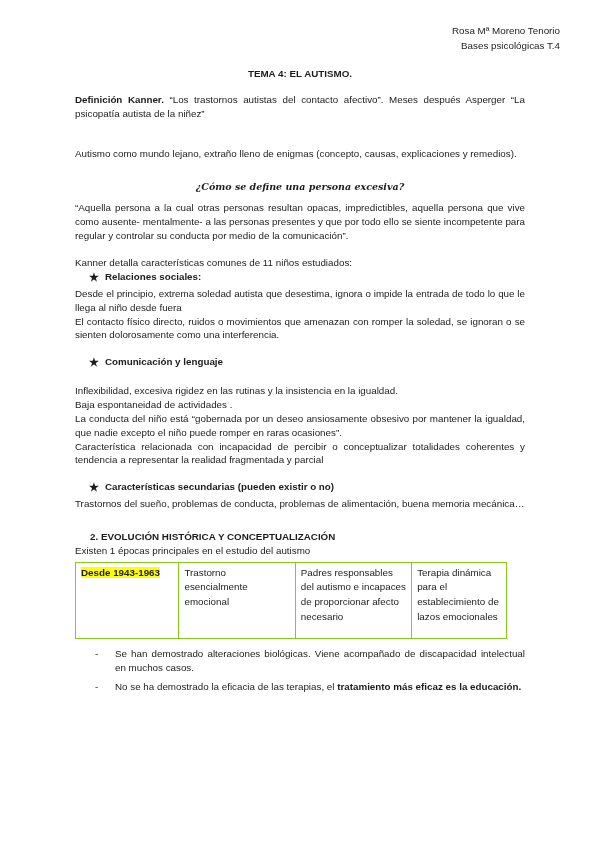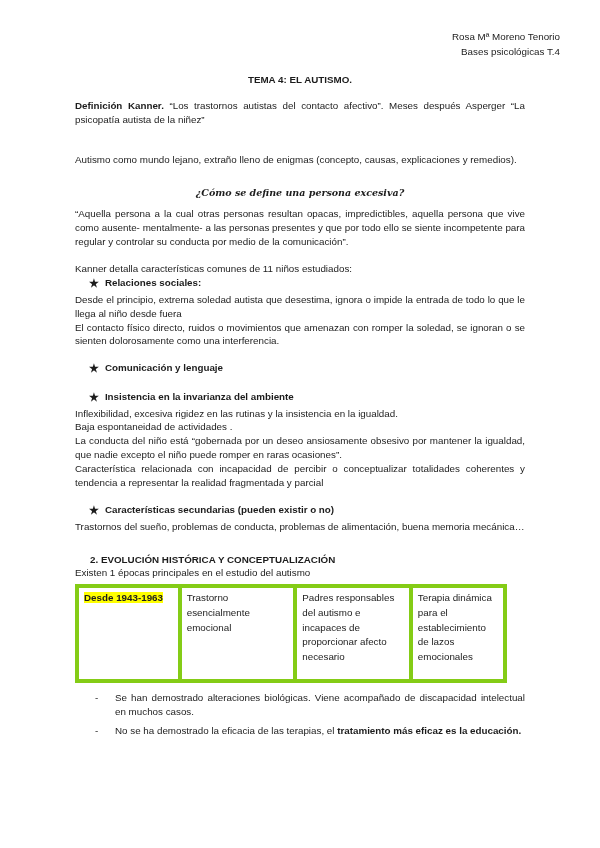--- a/index.html
+++ b/index.html
@@ -6,21 +6,21 @@
   html, body { background: #ffffff; }
   body {
     width: 600px;
     height: 848px;
     font-family: "Liberation Sans", sans-serif;
     font-size: 9.8px;
     line-height: 1.42;
     color: #1c1c1c;
     overflow: hidden;
   }
-  .page { width: 600px; height: 848px; background: #fff; padding-top: 30px; }
+  .page { width: 600px; height: 848px; background: #fff; padding-top: 24px; }
   .doc-header { text-align: right; padding-right: 40px; line-height: 1.5; }
   .doc-title { text-align: center; font-weight: bold; margin-top: 14px; margin-bottom: 12px; }
   .content { padding: 0 75px; }
   .para { text-align: justify; margin-bottom: 13px; }
   .para-tight { text-align: justify; margin-bottom: 0; }
   .section-heading { font-weight: bold; font-size: 9.8px; padding-left: 15px; margin-bottom: 0; }
   .gap { height: 13px; }
   .gap-sm { height: 6px; }
   .question-heading {
     text-align: center;
@@ -36,21 +36,21 @@
   .bold { font-weight: bold; }
   .hl-yellow { background: #ffff00; }
   .underline { text-decoration: underline; }
   table.epochs {
     border-collapse: collapse;
     width: 432px;
     margin: 4px 0 8px 0;
     table-layout: fixed;
   }
   table.epochs td {
-    border: 4px solid #84cc16;
+    border: 1px solid #84cc16;
     vertical-align: top;
     padding: 3px 5px 14px 5px;
     line-height: 1.5;
     font-size: 9.8px;
   }
   td.c1 { width: 24%; }
   td.c2 { width: 27%; }
   td.c3 { width: 27%; }
   td.c4 { width: 22%; }
   .criticas { margin: 2px 0 6px 0; }
@@ -92,21 +92,20 @@
       <h3 class="star-heading"><span class="star">★</span><span>Relaciones sociales:</span></h3>
       <p class="para-tight">Desde el principio, extrema soledad autista que desestima, ignora o impide la entrada de todo lo que le llega al niño desde fuera</p>
       <p class="para-tight">El contacto físico directo, ruidos o movimientos que amenazan con romper la soledad, se ignoran o se sienten dolorosamente como una interferencia.</p>
     </div>
 
     <div class="star-section">
       <h3 class="star-heading"><span class="star">★</span><span>Comunicación y lenguaje</span></h3>
     </div>
 
     <div class="star-section">
-      <h3 class="star-heading"><span class="star">★</span><span>Insistencia en la invarianza del ambiente</span></h3>
       <p class="para-tight">Inflexibilidad, excesiva rigidez en las rutinas y la insistencia en la igualdad.</p>
       <p class="para-tight">Baja espontaneidad de actividades .</p>
       <p class="para-tight">La conducta del niño está “gobernada por un deseo ansiosamente obsesivo por mantener la igualdad, que nadie excepto el niño puede romper en raras ocasiones”.</p>
       <p class="para-tight">Característica relacionada con incapacidad de percibir o conceptualizar totalidades coherentes y tendencia a representar la realidad fragmentada y parcial</p>
     </div>
 
     <div class="star-section">
       <h3 class="star-heading"><span class="star">★</span><span>Características secundarias (pueden existir o no)</span></h3>
       <p class="para-tight">Trastornos del sueño, problemas de conducta, problemas de alimentación, buena memoria mecánica…</p>
     </div>

